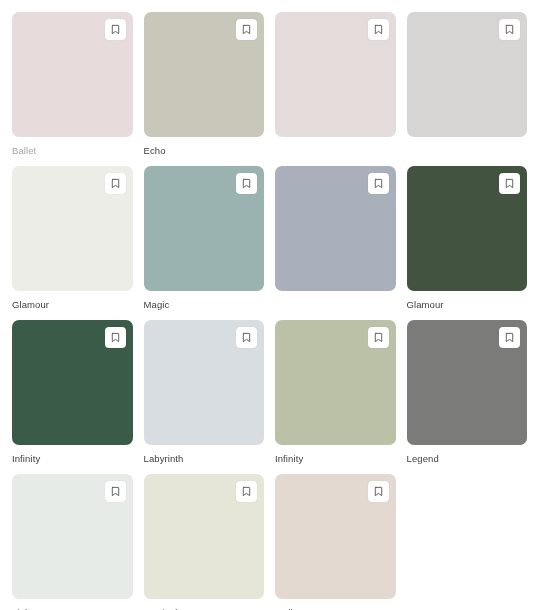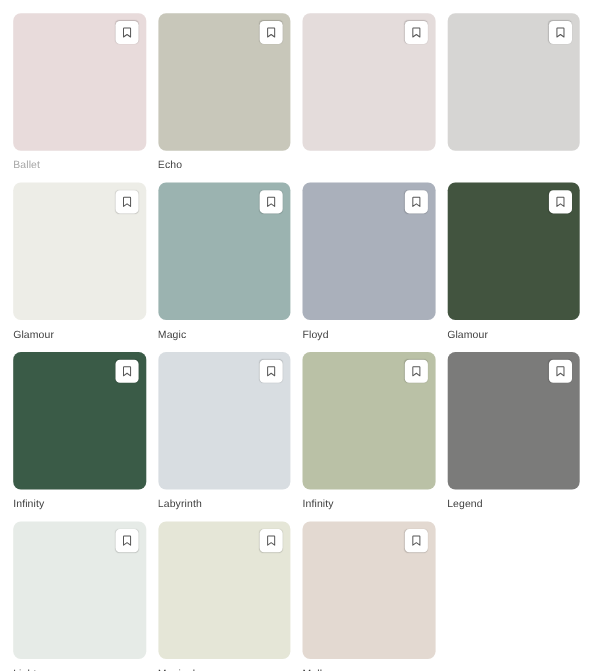--- a/index.html
+++ b/index.html
@@ -156,21 +156,20 @@
       <div class="swatch-card">
         <div class="swatch-chip" style="background: rgb(170, 176, 187);">
           <div class="bookmark-button">
             <span>
               <svg viewBox="0 0 24 24" fill="none" stroke="#555555" stroke-width="2" stroke-linecap="round" stroke-linejoin="round">
                 <path d="M6 3h12a1 1 0 0 1 1 1v17l-7-5-7 5V4a1 1 0 0 1 1-1z"></path>
               </svg>
             </span>
           </div>
         </div>
-        <div class="swatch-label">Floyd</div>
       </div>
       <div class="swatch-card">
         <div class="swatch-chip" style="background: rgb(66, 84, 63);">
           <div class="bookmark-button">
             <span>
               <svg viewBox="0 0 24 24" fill="none" stroke="#555555" stroke-width="2" stroke-linecap="round" stroke-linejoin="round">
                 <path d="M6 3h12a1 1 0 0 1 1 1v17l-7-5-7 5V4a1 1 0 0 1 1-1z"></path>
               </svg>
             </span>
           </div>

